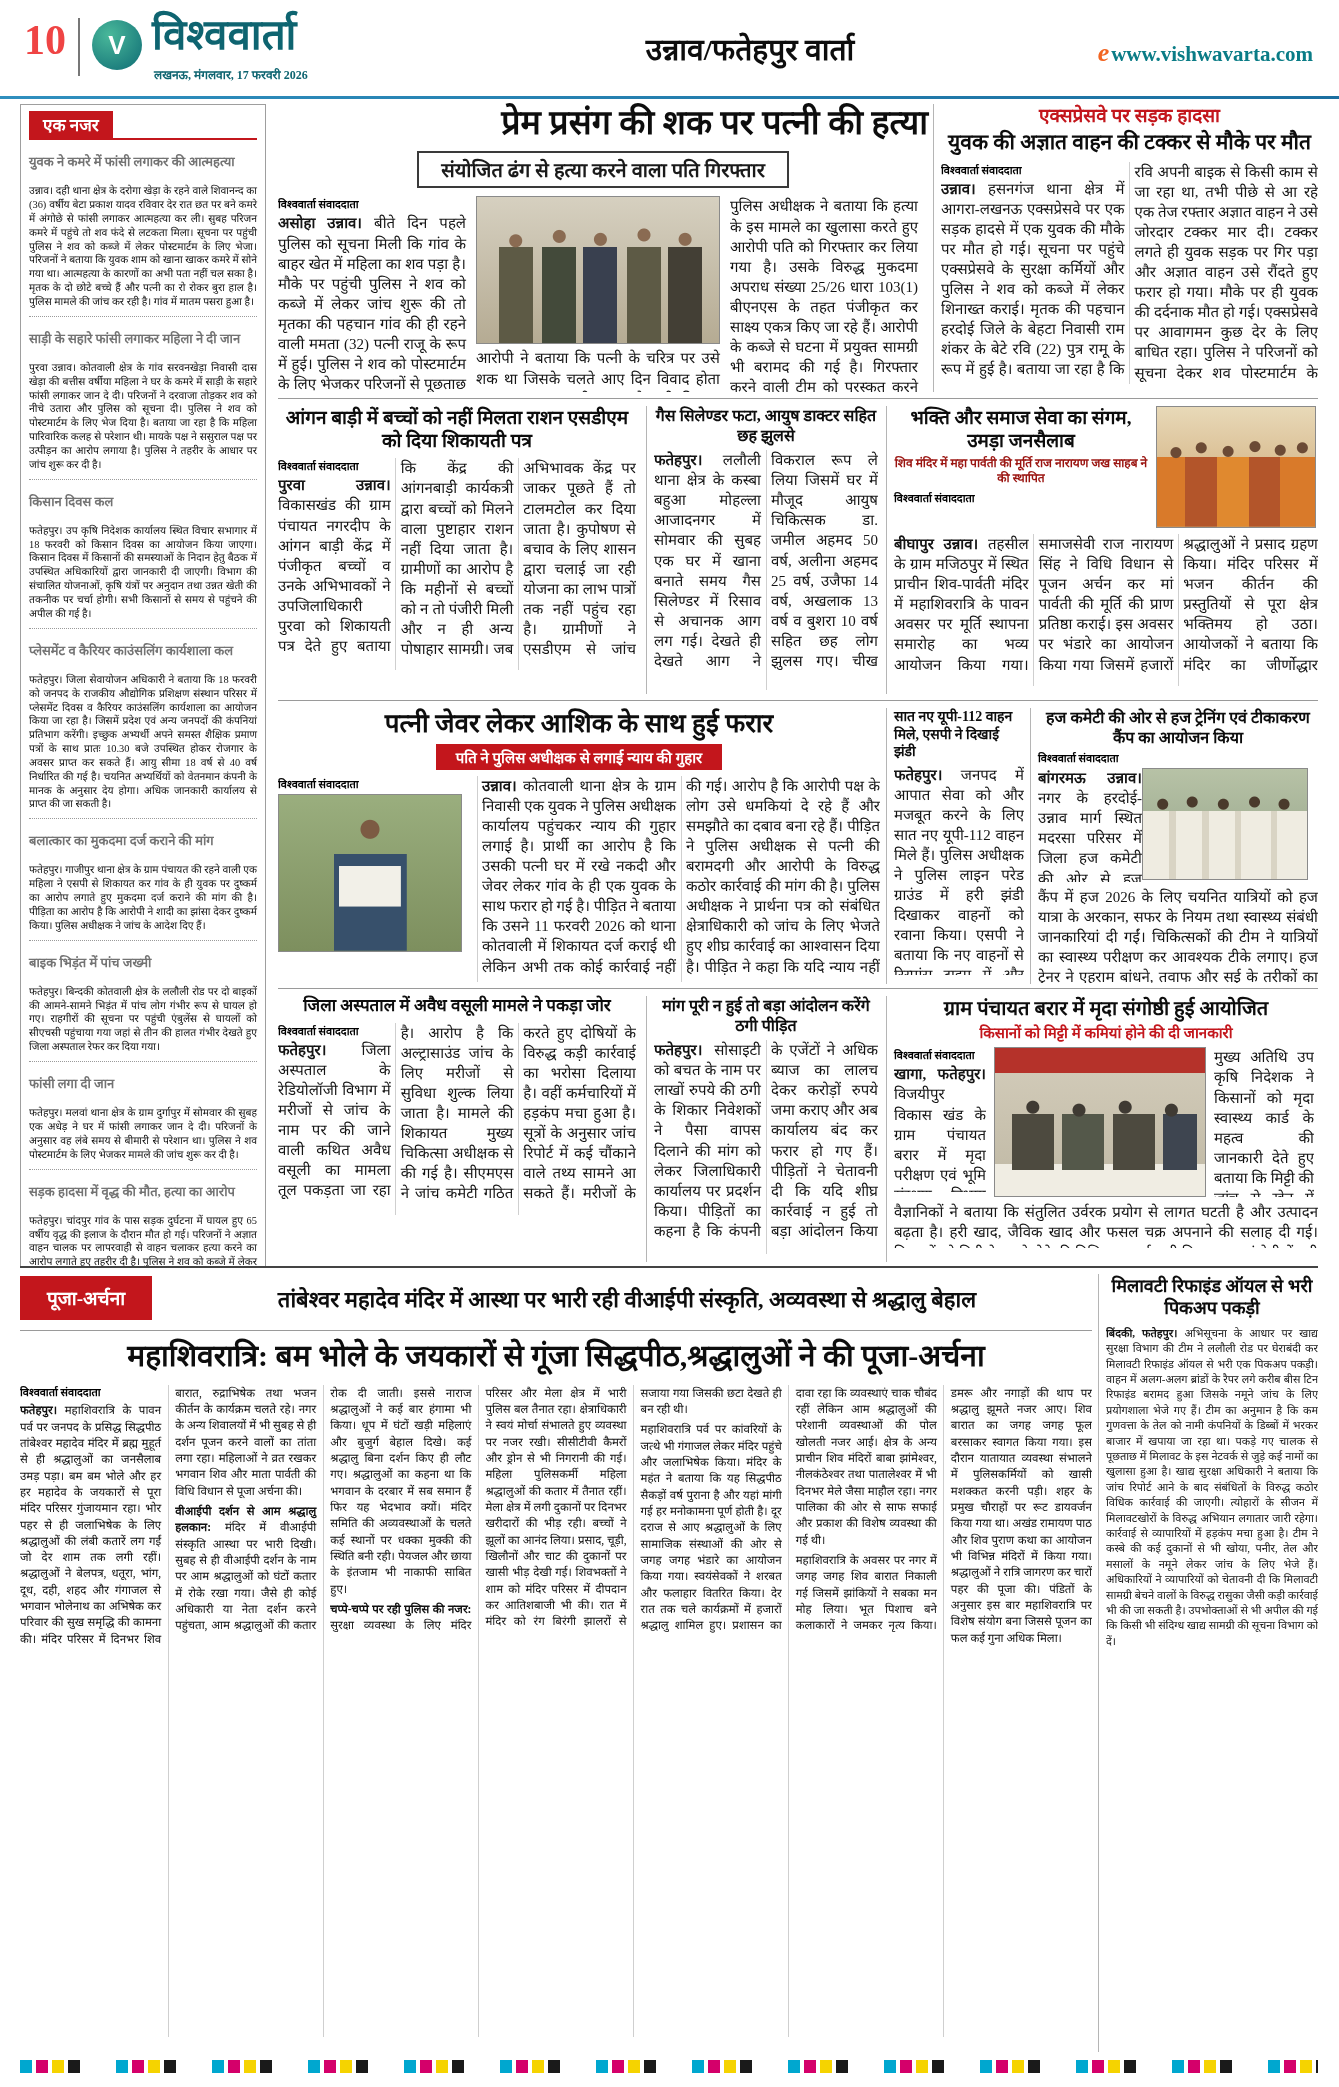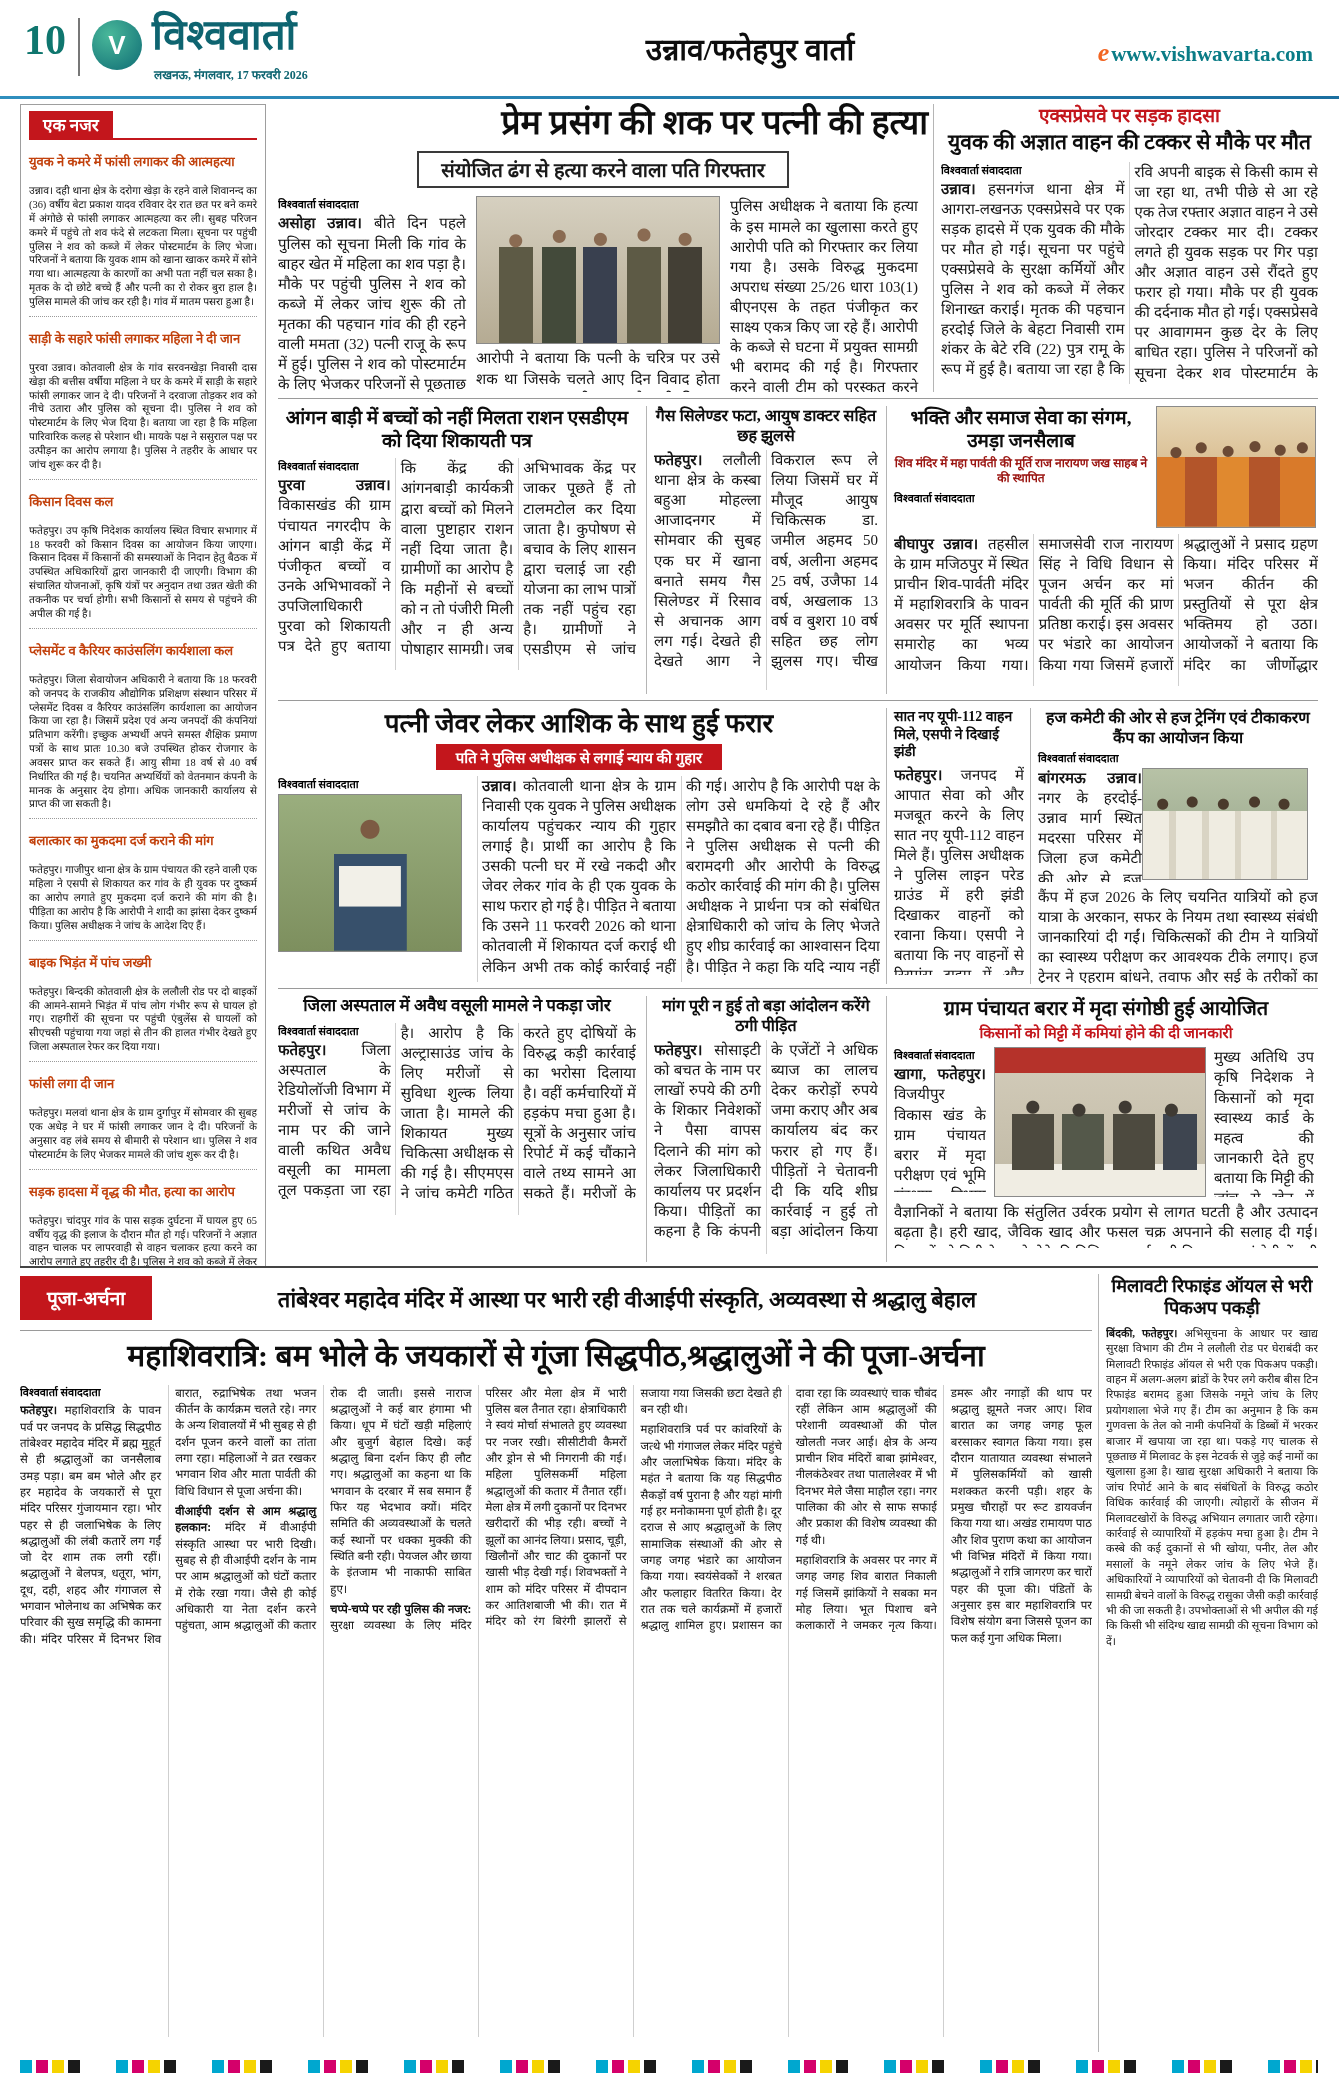--- a/index.html
+++ b/index.html
@@ -2,21 +2,21 @@
 <html><head>
 <meta charset="utf-8">
 <style>
   html,body{margin:0;padding:0;background:#e8e8e8;}
   .page{position:relative;width:1339px;height:2087px;background:#ffffff;overflow:hidden;
         font-family:"Liberation Serif","DejaVu Sans",serif;color:#111;}
   .abs{position:absolute;}
   
   .hdr-rule{position:absolute;left:0;top:96px;width:1339px;height:3px;
             background:linear-gradient(90deg,#2f8fbe,#1b6fa0);}
-  .pagenum{position:absolute;left:24px;top:16px;font-size:42px;font-weight:bold;color:#0f766e;}
+  .pagenum{position:absolute;left:24px;top:16px;font-size:42px;font-weight:bold;color:#ef4444;}
   .pagenum-bar{position:absolute;left:78px;top:18px;width:2px;height:58px;background:#777;}
   .logo{position:absolute;left:92px;top:20px;width:50px;height:50px;border-radius:50%;
         background:radial-gradient(circle at 35% 30%,#49b89a,#0e6b74);display:flex;align-items:center;
         justify-content:center;color:#fff;font-weight:bold;font-size:26px;font-family:"Liberation Sans",sans-serif;}
   .masthead{position:absolute;left:152px;top:12px;font-size:42px;font-weight:bold;color:#0e6470;line-height:1.1;}
   .edition{position:absolute;left:154px;top:66px;font-size:12px;color:#0e6470;font-weight:bold;}
   .section-title{position:absolute;left:540px;top:28px;width:420px;text-align:center;
                  font-size:30px;font-weight:bold;color:#0d0d0d;}
   .website{position:absolute;right:26px;top:38px;font-size:21px;font-weight:bold;color:#0a7c86;}
   .website .e{color:#f26522;font-style:italic;font-size:26px;margin-right:2px;}
@@ -30,21 +30,21 @@
   .cols2{column-count:2;column-gap:10px;column-rule:1px solid #cfcfcf;}
   .cols3{column-count:3;column-gap:10px;column-rule:1px solid #cfcfcf;}
   .cols7{column-count:7;column-gap:14px;column-rule:1px solid #cfcfcf;column-fill:balance;}
   .clip{overflow:hidden;}
   .h-center{text-align:center;font-weight:bold;line-height:1.22;color:#0d0d0d;}
   .kicker{color:#c3161c;font-weight:bold;text-align:center;font-size:19px;}
   .deck-box{border:2px solid #3a3a3a;display:inline-block;padding:3px 22px;font-size:20px;font-weight:bold;color:#1a1a1a;}
   .red-bar{background:#c3161c;color:#fff;font-weight:bold;text-align:center;font-size:15px;
            padding:3px 20px;display:inline-block;}
   .red-deck{color:#c3161c;font-weight:bold;text-align:center;}
-  .brief-h{color:#c2410c;font-weight:bold;font-size:13px;line-height:1.25;margin:14px 0;}
+  .brief-h{color:#737373;font-weight:bold;font-size:13px;line-height:1.25;margin:14px 0;}
   .brief-b{font-size:10.4px;line-height:1.33;text-align:justify;}
   .brief-sep{border-bottom:1px dotted #9a9a9a;margin:7px 0;}
   
   .photo{border:1px solid #8a8a8a;box-sizing:border-box;}
   .ph-lead{background:
     radial-gradient(circle at 16% 30%,#8a6b52 0 6px,transparent 7px),
     radial-gradient(circle at 34% 27%,#8a6b52 0 6px,transparent 7px),
     radial-gradient(circle at 51% 29%,#8a6b52 0 6px,transparent 7px),
     radial-gradient(circle at 69% 26%,#8a6b52 0 6px,transparent 7px),
     radial-gradient(circle at 86% 29%,#8a6b52 0 6px,transparent 7px),

